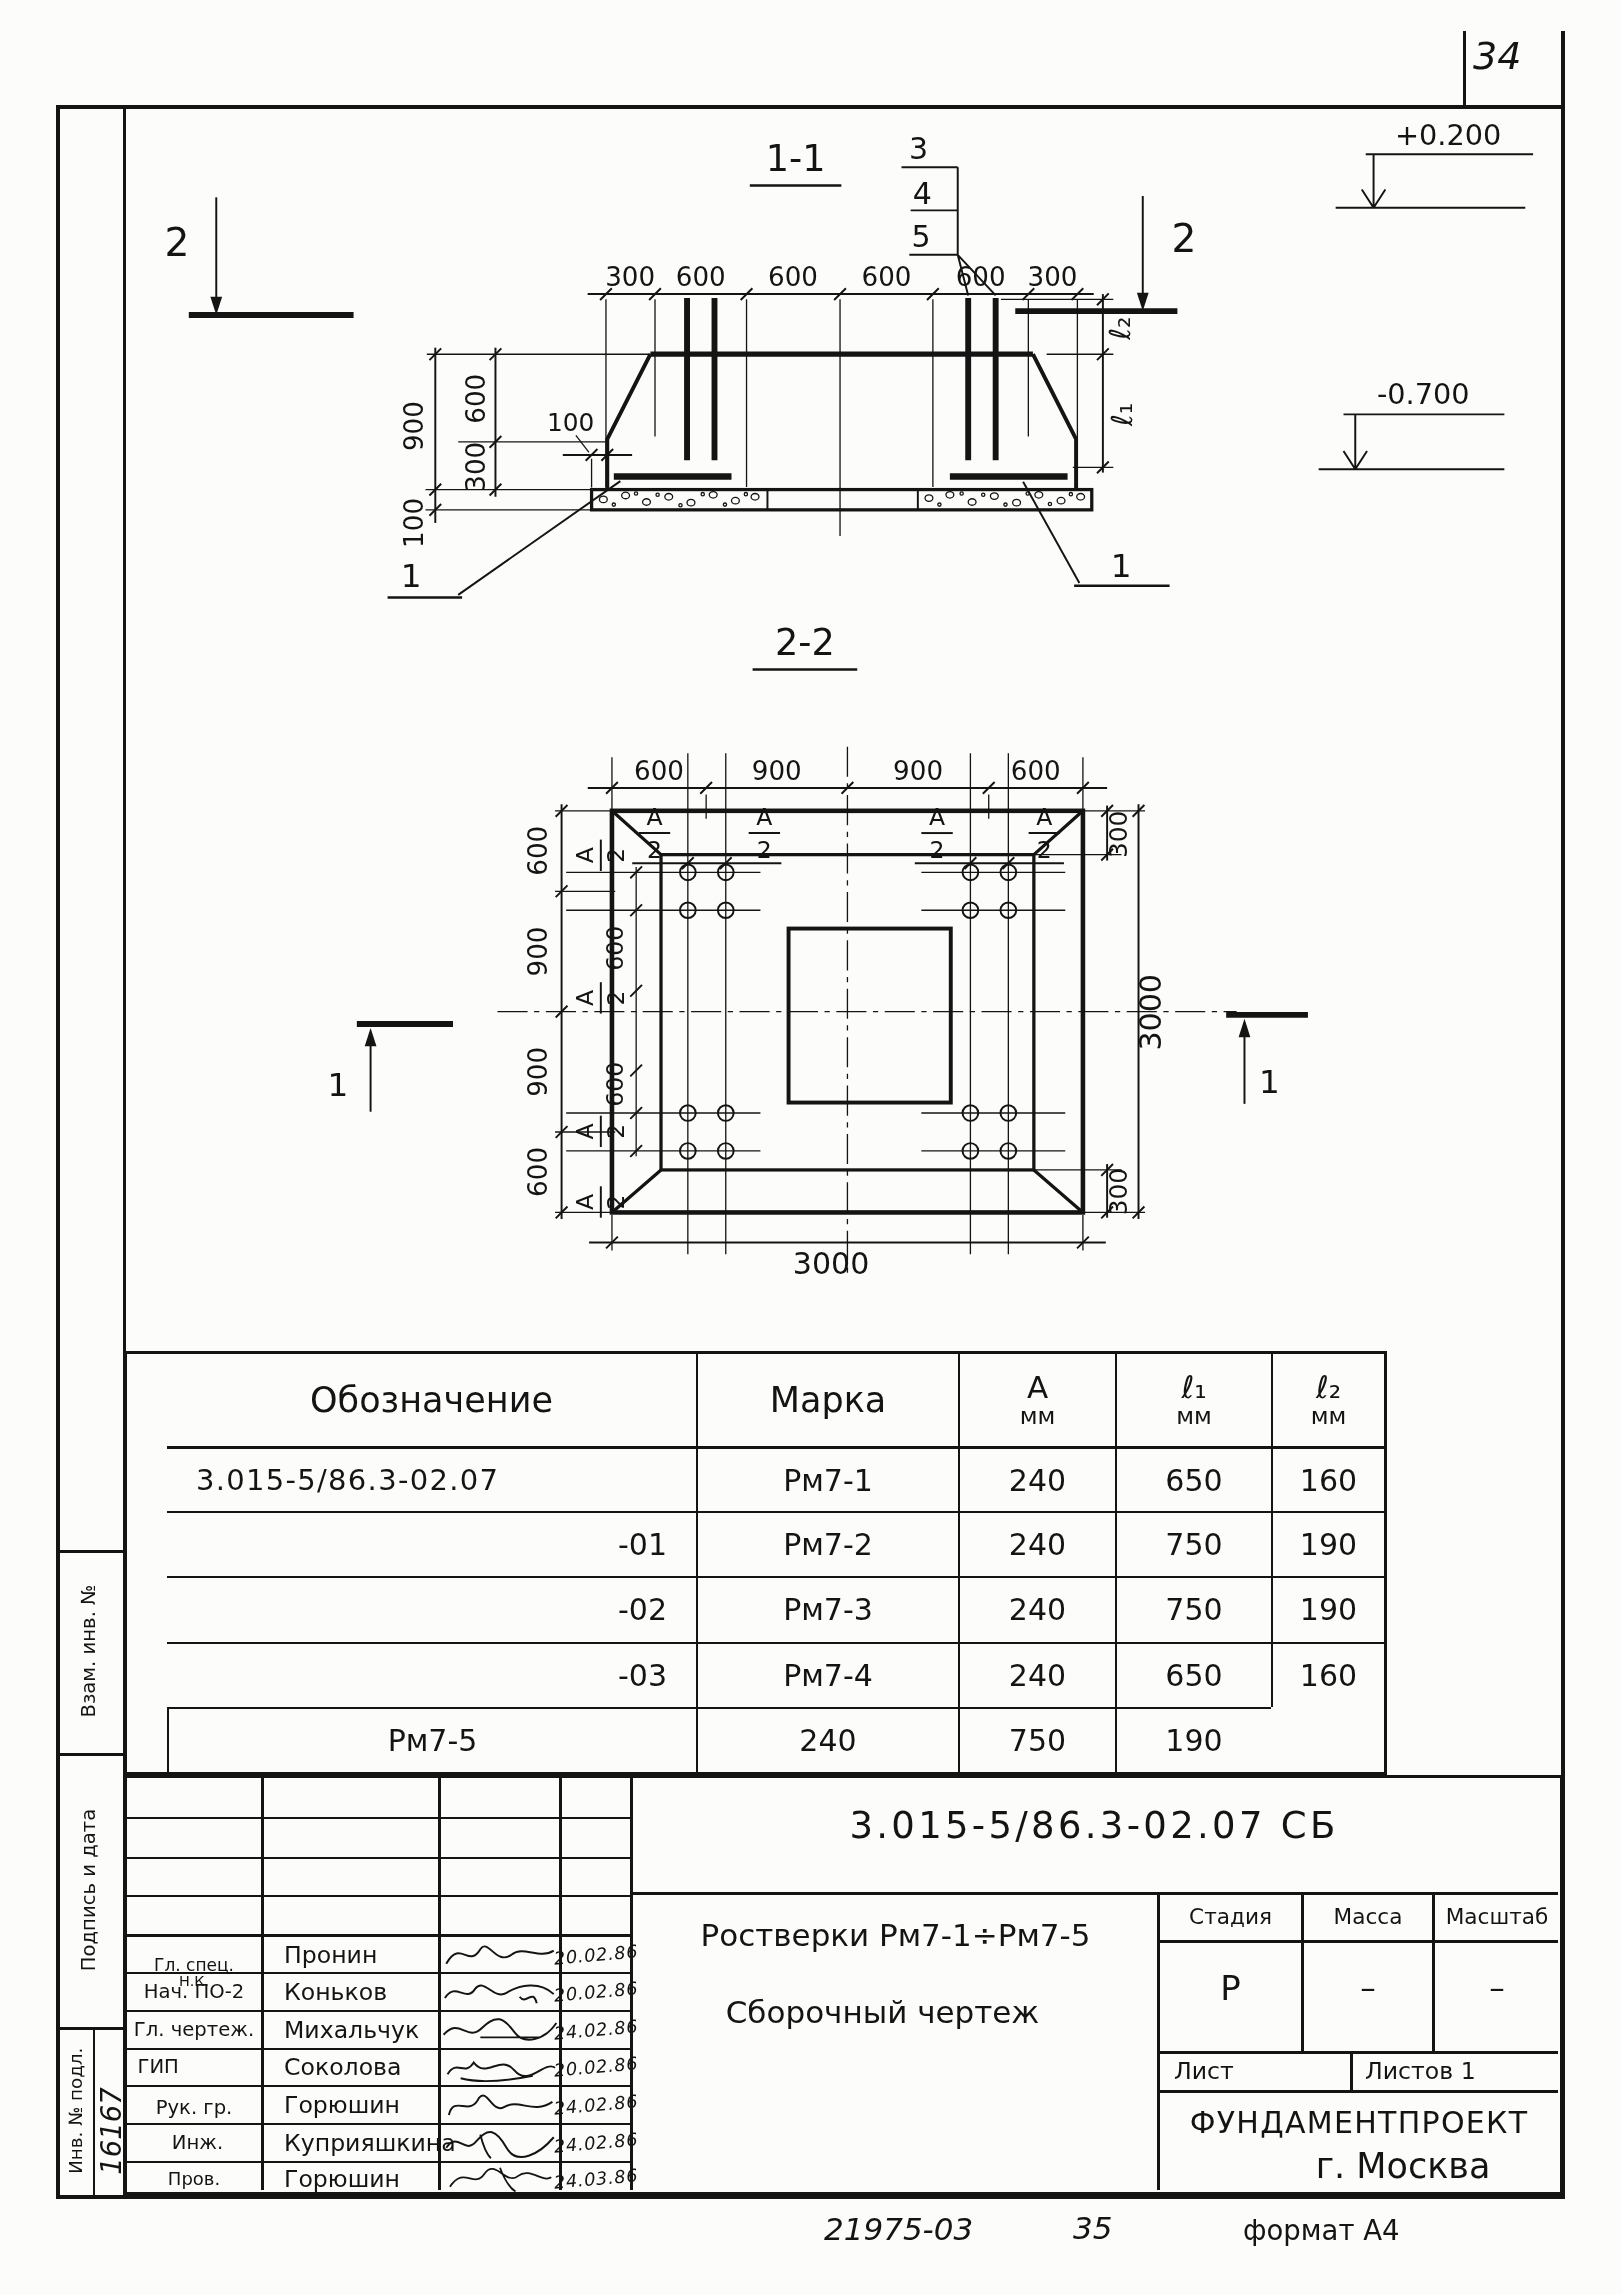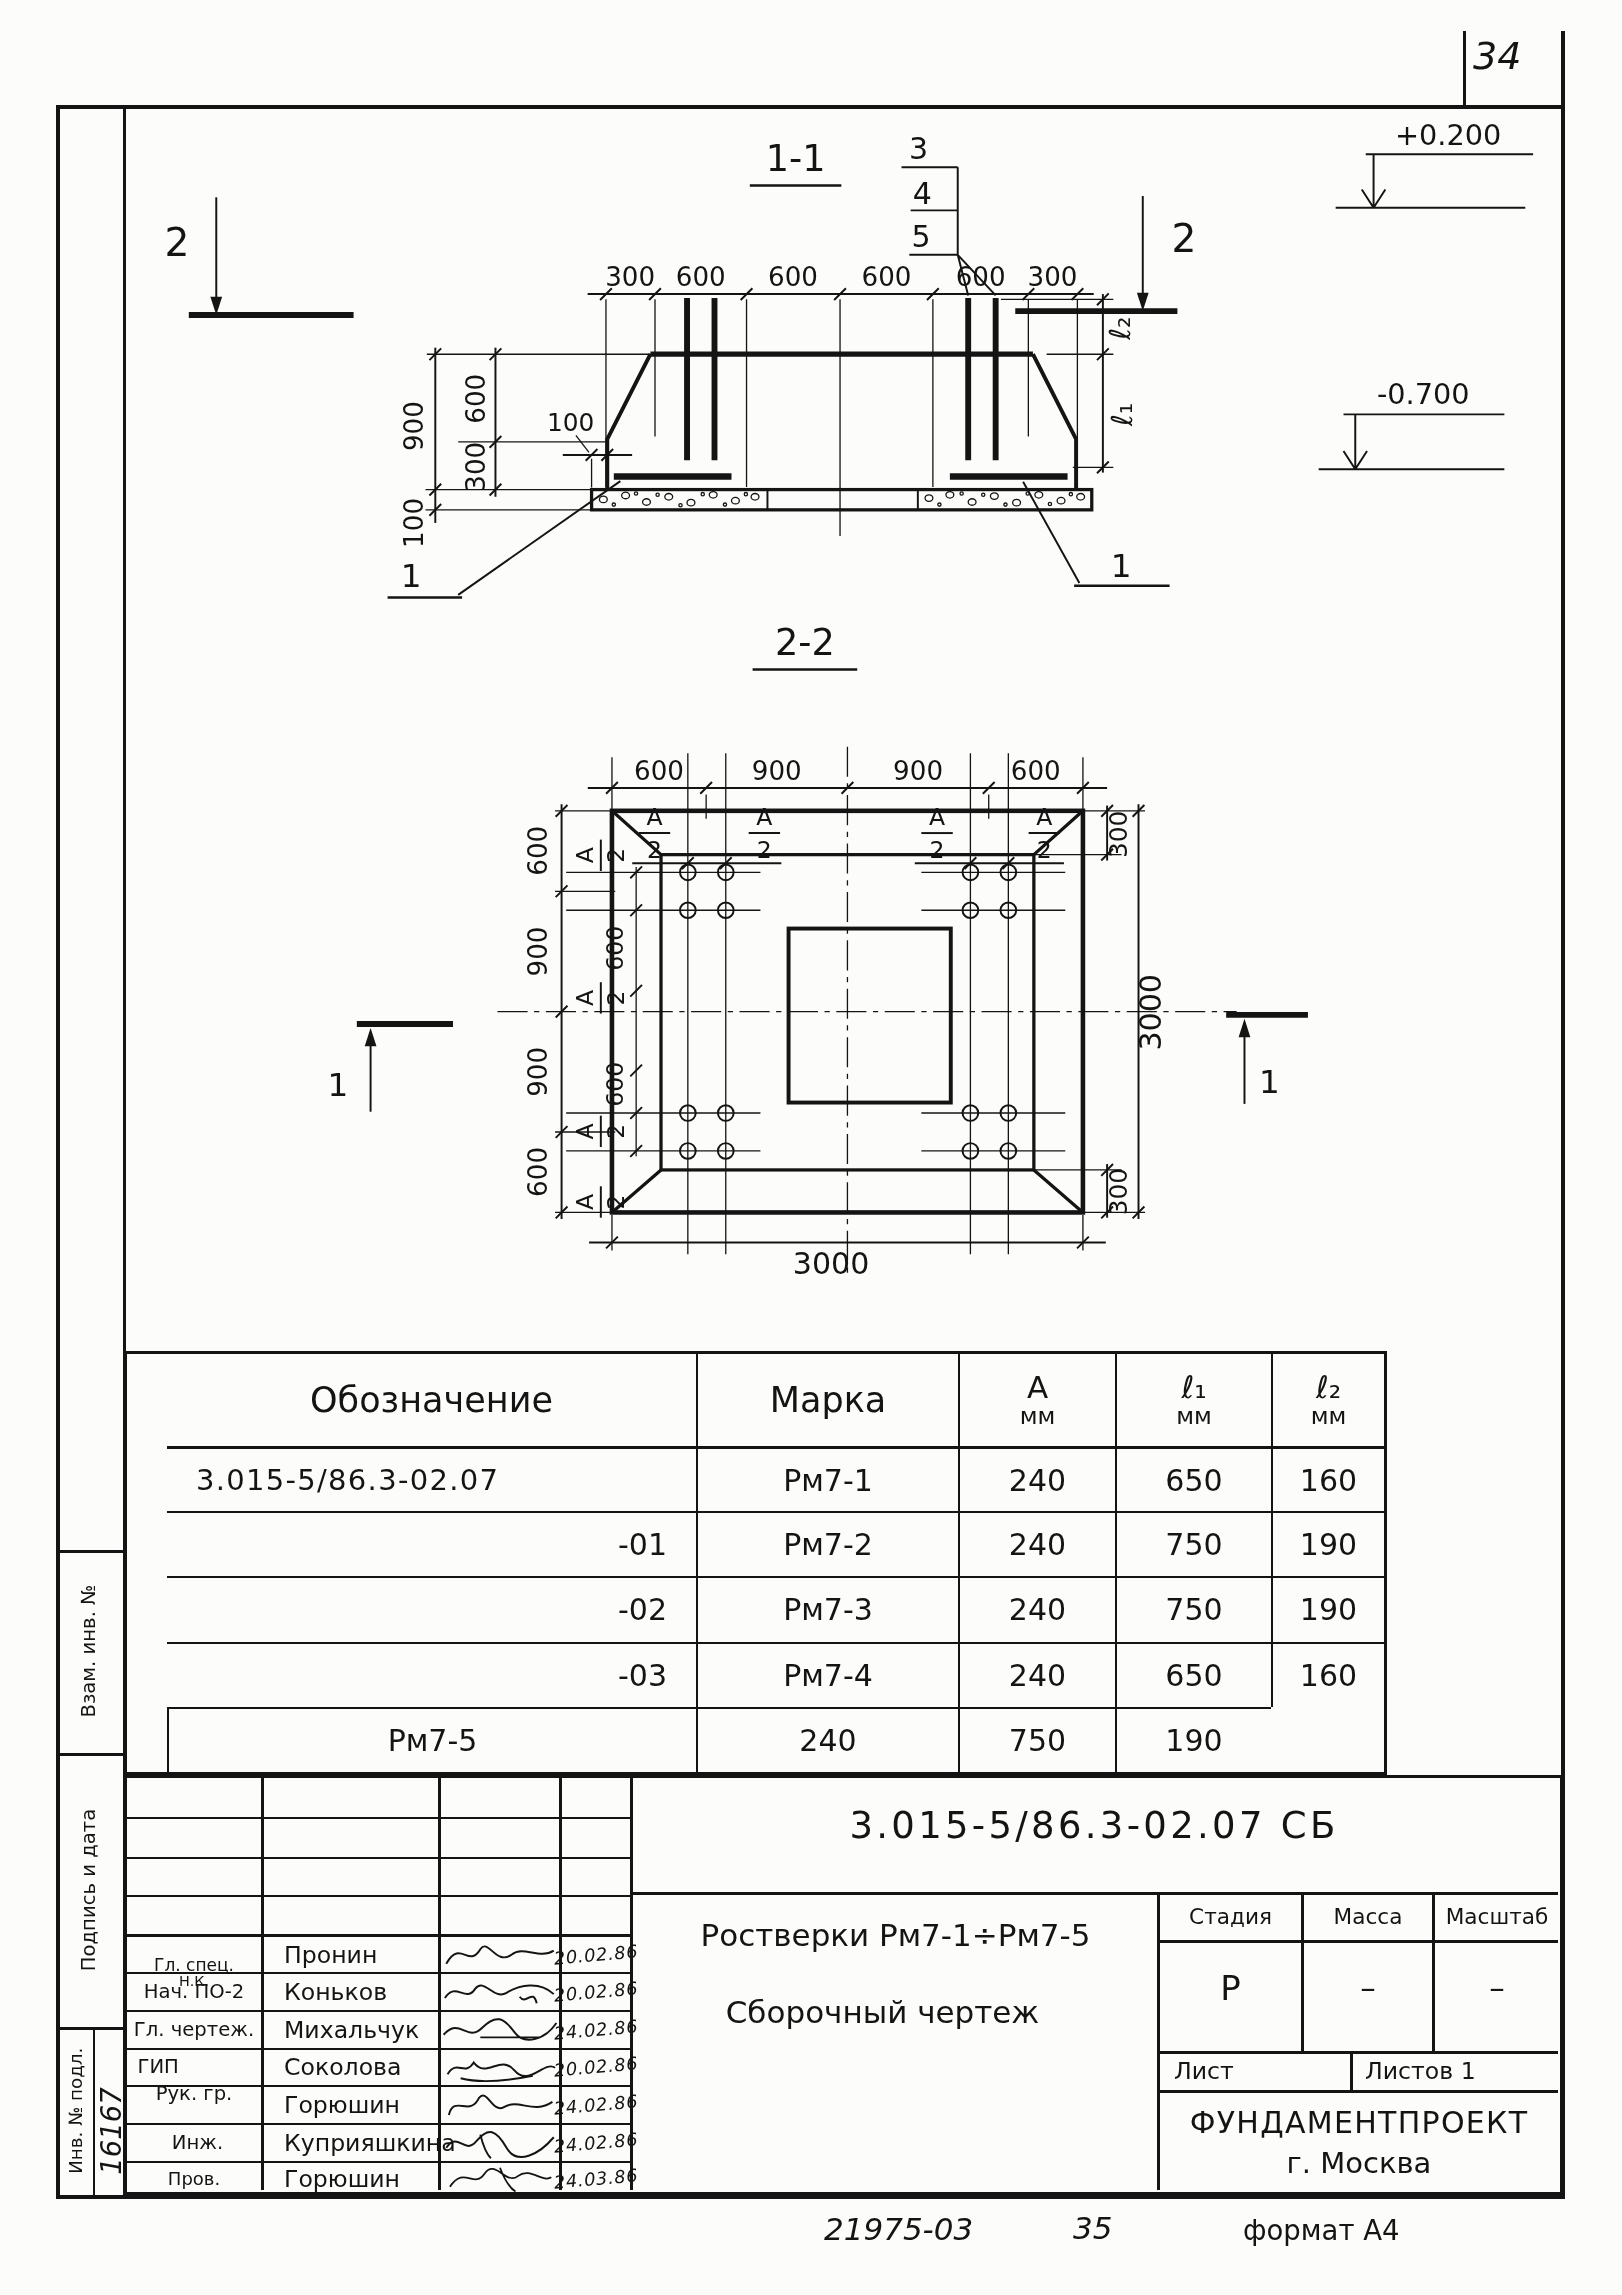--- a/index.html
+++ b/index.html
@@ -423,21 +423,21 @@
     <div class="txt" style="left:1177px;top:126px;width:128px;text-align:center;font-size:21.6px;">Масса</div>
     <div class="txt" style="left:1308px;top:126px;width:124px;text-align:center;font-size:21.6px;">Масштаб</div>
     <div class="txt" style="left:1033px;top:190px;width:141px;text-align:center;font-size:34px;">Р</div>
     <div class="txt" style="left:1177px;top:191px;width:128px;text-align:center;font-size:31px;">–</div>
     <div class="txt" style="left:1308px;top:191px;width:124px;text-align:center;font-size:31px;">–</div>
 
     <div class="txt" style="left:1047px;top:279px;font-size:23.6px;">Лист</div>
     <div class="txt" style="left:1238px;top:279px;font-size:23.6px;">Листов 1</div>
 
     <div class="txt" style="left:1033px;top:327px;width:398px;text-align:center;font-size:30px;letter-spacing:1.3px;">ФУНДАМЕНТПРОЕКТ</div>
-    <div class="txt" style="left:1033px;top:368px;width:398px;text-align:center;font-size:29px;">г. Москва</div>
+    <div class="txt" style="left:1033px;top:368px;width:398px;text-align:center;font-size:35px;padding-left:44px;">г. Москва</div>
 
     <div class="abs sig-role" style="left:0;top:159px;width:134px;height:35px;">
       <span style="font-size:17px;margin-top:36px;">Гл. спец.</span>
       <span style="font-size:14.4px;">Н.К.</span>
     </div>
     <div class="abs sig-name" style="left:137px;top:159px;width:175px;height:35px;">Пронин</div>
     <div class="abs" style="left:314px;top:159px;width:118px;height:35px;">
       <svg viewBox="0 0 180 52" style="position:absolute;left:0;top:0;width:118px;height:35px;">
           <path class="w3" d="M8,40 C30,2 42,48 60,18 C72,0 84,44 108,26 C126,12 150,34 172,20"></path>
         </svg>
@@ -464,21 +464,21 @@
 
     <div class="abs sig-role" style="left:0;top:271px;width:134px;height:35px;font-size:19.6px;justify-content:flex-start;flex-direction:row;padding-left:10.5px;box-sizing:border-box;">ГИП</div>
     <div class="abs sig-name" style="left:137px;top:271px;width:175px;height:35px;">Соколова</div>
     <div class="abs" style="left:314px;top:271px;width:118px;height:35px;">
       <svg viewBox="0 0 180 52" style="position:absolute;left:0;top:0;width:118px;height:35px;">
           <path class="w3" d="M10,38 C24,14 36,42 50,20 C70,46 90,6 112,32 S158,16 174,28 M30,44 C60,52 100,48 140,40"></path>
         </svg>
     </div>
     <div class="abs sig-date" style="left:435px;top:271px;width:68px;height:35px;">20.02.86</div>
 
-    <div class="abs sig-role" style="left:0;top:295px;width:134px;height:41px;font-size:19.6px;">Рук. гр.</div>
+    <div class="abs sig-role" style="left:0;top:309px;width:134px;height:41px;font-size:19.6px;">Рук. гр.</div>
     <div class="abs sig-name" style="left:137px;top:309px;width:175px;height:35px;">Горюшин</div>
     <div class="abs" style="left:314px;top:309px;width:118px;height:35px;">
       <svg viewBox="0 0 180 52" style="position:absolute;left:0;top:0;width:118px;height:35px;">
           <path class="w3" d="M12,42 C20,10 44,46 58,16 C70,0 78,40 96,30 C120,16 140,42 170,22"></path>
         </svg>
     </div>
     <div class="abs sig-date" style="left:435px;top:309px;width:68px;height:35px;">24.02.86</div>
 
     <div class="abs sig-role" style="left:0;top:347px;width:141px;height:35px;font-size:19.6px;">Инж.</div>
     <div class="abs sig-name" style="left:137px;top:347px;width:175px;height:35px;">Куприяшкина</div>

